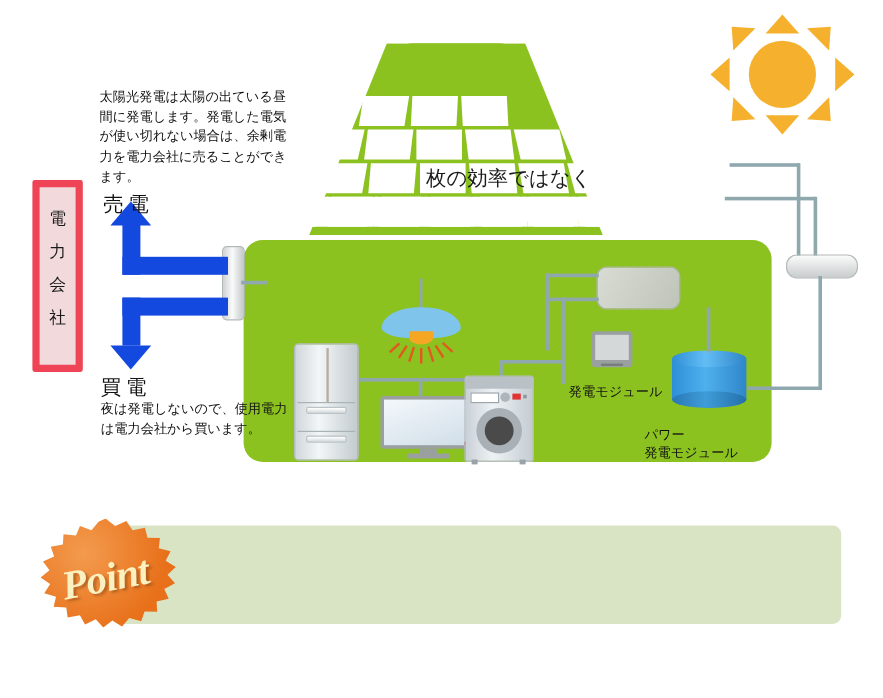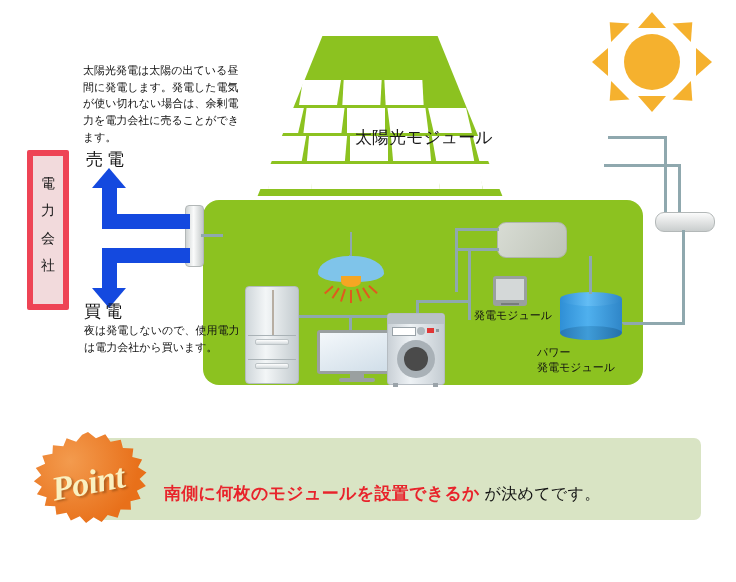--- a/index.html
+++ b/index.html
@@ -96,21 +96,21 @@
   .arrowhead{position:absolute;width:0;height:0;}
 
   
   #utility{left:27px;top:150px;width:42px;height:160px;background:#F2DADC;
            border:6px solid #EE4455;box-sizing:border-box;border-radius:2px;}
   #utility .vtext{position:absolute;left:0;right:0;top:14px;text-align:center;
            font-size:14px;line-height:1.95;color:#1a1a1a;letter-spacing:0;
            font-family:"DejaVu Sans","Liberation Sans",sans-serif;}
 
   
-  .jp{font-family:Liberation Sans, sans-serif;color:#111;}
+  .jp{font-family:Liberation Serif, serif;color:#111;margin-top:11px;}
   #note-top{left:83px;top:62px;width:160px;font-size:11px;line-height:1.52;}
   #lbl-sell{left:86px;top:148px;font-size:17px;letter-spacing:4px;}
   #lbl-buy{left:84px;top:300px;font-size:17px;letter-spacing:4px;}
   #note-bot{left:84px;top:322px;width:160px;font-size:11px;line-height:1.52;}
   #lbl-module{left:355px;top:126px;font-size:17px;color:#1a1a1a;}
   #lbl-monitor{left:474px;top:308px;font-size:11px;}
   #lbl-pcond{left:537px;top:345px;font-size:11px;line-height:1.35;}
 
   
   #banner{left:93px;top:438px;width:608px;height:82px;background:#D9E4C4;border-radius:7px;}
@@ -211,21 +211,21 @@
   <div class="panel" style="width:38px;transform:skewX(-8deg);"></div>
   <div class="panel" style="width:38px;transform:skewX(-4deg);"></div>
   <div class="panel" style="width:38px;transform:skewX(0deg);"></div>
   <div class="panel" style="width:38px;transform:skewX(4deg);"></div>
   <div class="panel" style="width:38px;transform:skewX(8deg);"></div>
   <div class="panel" style="width:38px;transform:skewX(12deg);"></div>
   <div class="panel" style="width:38px;transform:skewX(15deg);"></div>
   <div class="panel" style="width:38px;transform:skewX(19deg);"></div>
 </div>
 
-<div class="abs jp" id="lbl-module">太陽光モジュール</div>
+<div class="abs jp" id="lbl-module">枚の効率ではなく</div>
 
 <div class="wire wire-h" style="left:608px;top:136px;width:58px;"></div>
 <div class="wire wire-h" style="left:604px;top:164px;width:76px;"></div>
 <div class="wire wire-v" style="left:664px;top:136px;height:78px;"></div>
 <div class="wire wire-v" style="left:678px;top:164px;height:50px;"></div>
 
 <div id="jbox" class="abs"></div>
 
 <div class="wire wire-v" style="left:682px;top:230px;height:95px;"></div>
 <div class="wire wire-h" style="left:622px;top:322px;width:62px;border-radius:0 0 0 6px;"></div>
@@ -321,20 +321,17 @@
     <div>社</div>
   </div>
 </div>
 
 <div class="abs jp" id="note-top">太陽光発電は太陽の出ている昼間に発電します。発電した電気が使い切れない場合は、余剰電力を電力会社に売ることができます。</div>
 <div class="abs jp" id="lbl-sell">売電</div>
 <div class="abs jp" id="lbl-buy">買電</div>
 <div class="abs jp" id="note-bot">夜は発電しないので、使用電力は電力会社から買います。</div>
 
 <div class="abs" id="banner">
-  <div class="l2 jp">
-    <span class="red">南側に何枚のモジュールを設置できるか</span><span class="blk"> が決めてです。</span>
-  </div>
 </div>
 <div class="abs" id="badge">
   <div class="burst"></div>
   <div class="ptext">Point</div>
 </div>
 
 </body></html>

